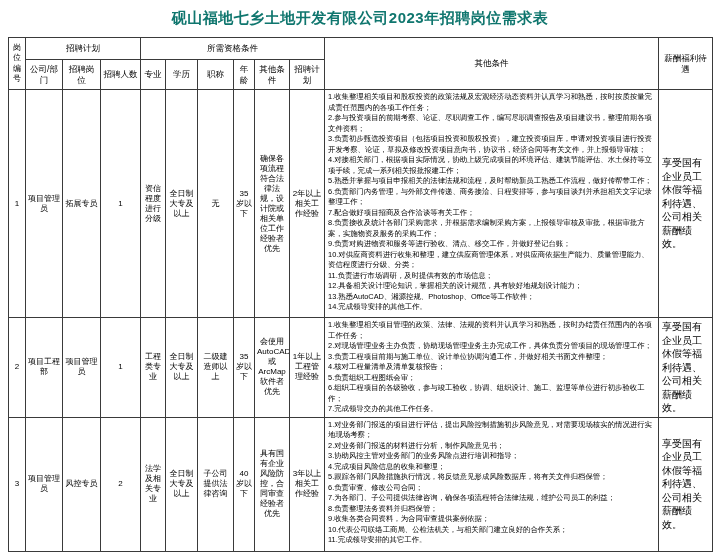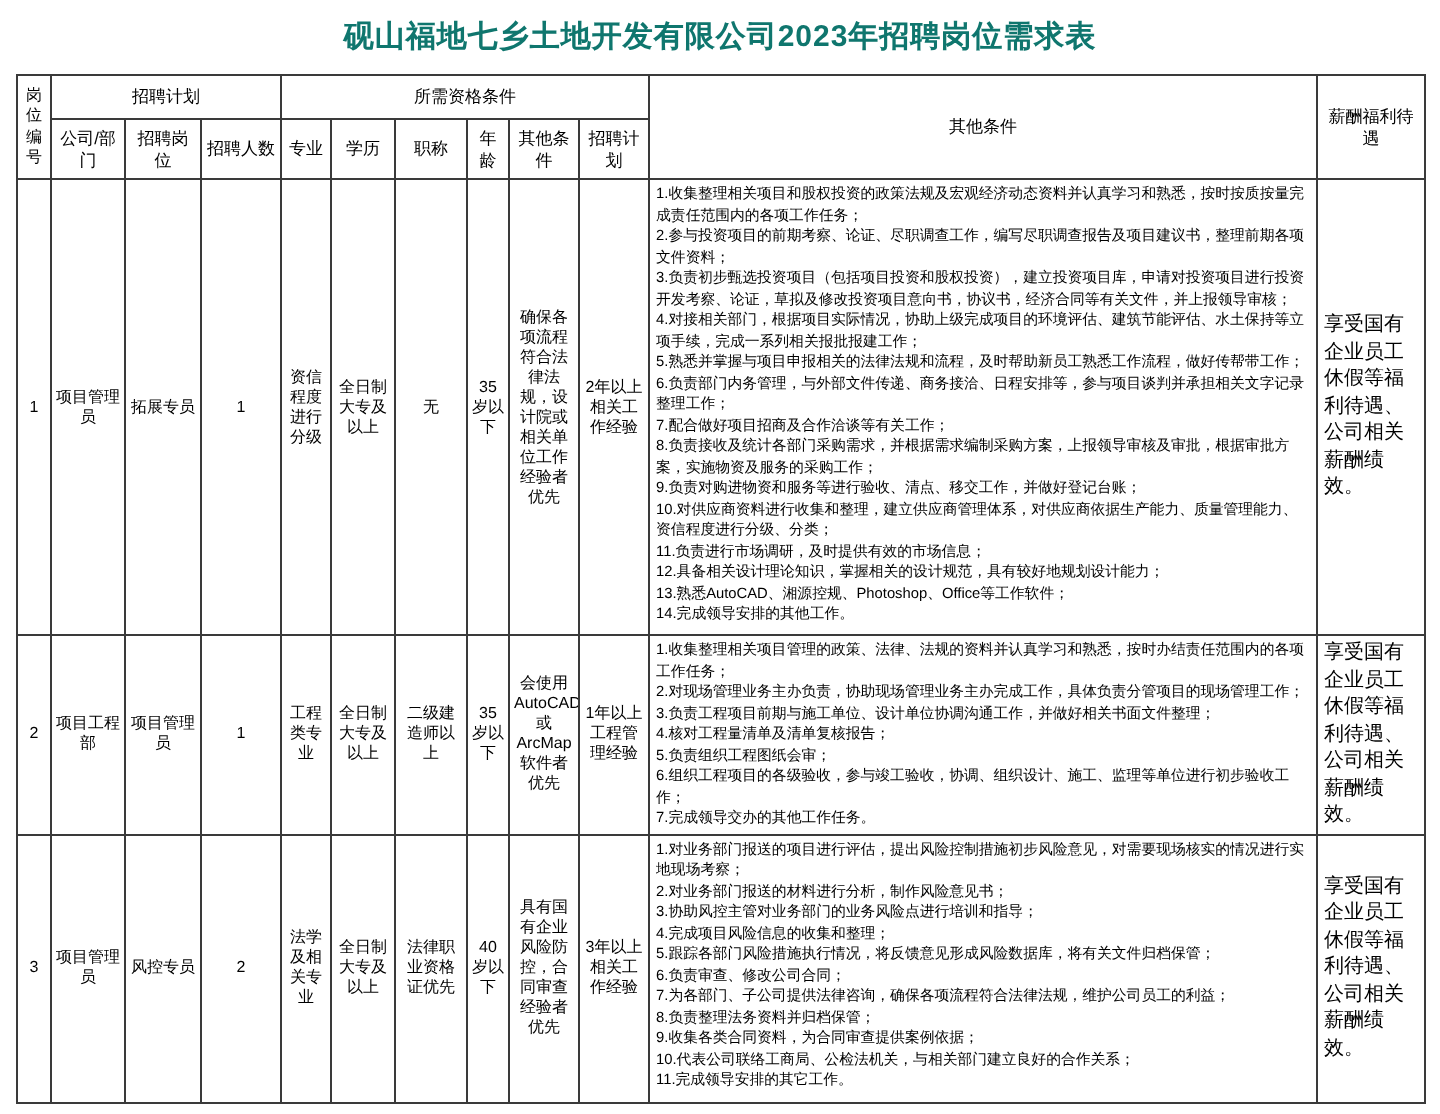--- a/index.html
+++ b/index.html
@@ -139,21 +139,21 @@
         <td class="salary">享受国有企业员工休假等福利待遇、公司相关薪酬绩效。</td>
       </tr>
 
       <tr class="row3">
         <td>3</td>
         <td>项目管理员</td>
         <td>风控专员</td>
         <td>2</td>
         <td>法学及相关专业</td>
         <td>全日制大专及以上</td>
-        <td>法律职业资格证优先</td>
+        <td>子公司提供法律咨询</td>
         <td>40岁以下</td>
         <td>具有国有企业风险防控，合同审查经验者优先</td>
         <td>3年以上相关工作经验</td>
         <td class="duties">1.对业务部门报送的项目进行评估，提出风险控制措施初步风险意见，对需要现场核实的情况进行实地现场考察；
 2.对业务部门报送的材料进行分析，制作风险意见书；
 3.协助风控主管对业务部门的业务风险点进行培训和指导；
 4.完成项目风险信息的收集和整理；
 5.跟踪各部门风险措施执行情况，将反馈意见形成风险数据库，将有关文件归档保管；
 6.负责审查、修改公司合同；
 7.为各部门、子公司提供法律咨询，确保各项流程符合法律法规，维护公司员工的利益；

